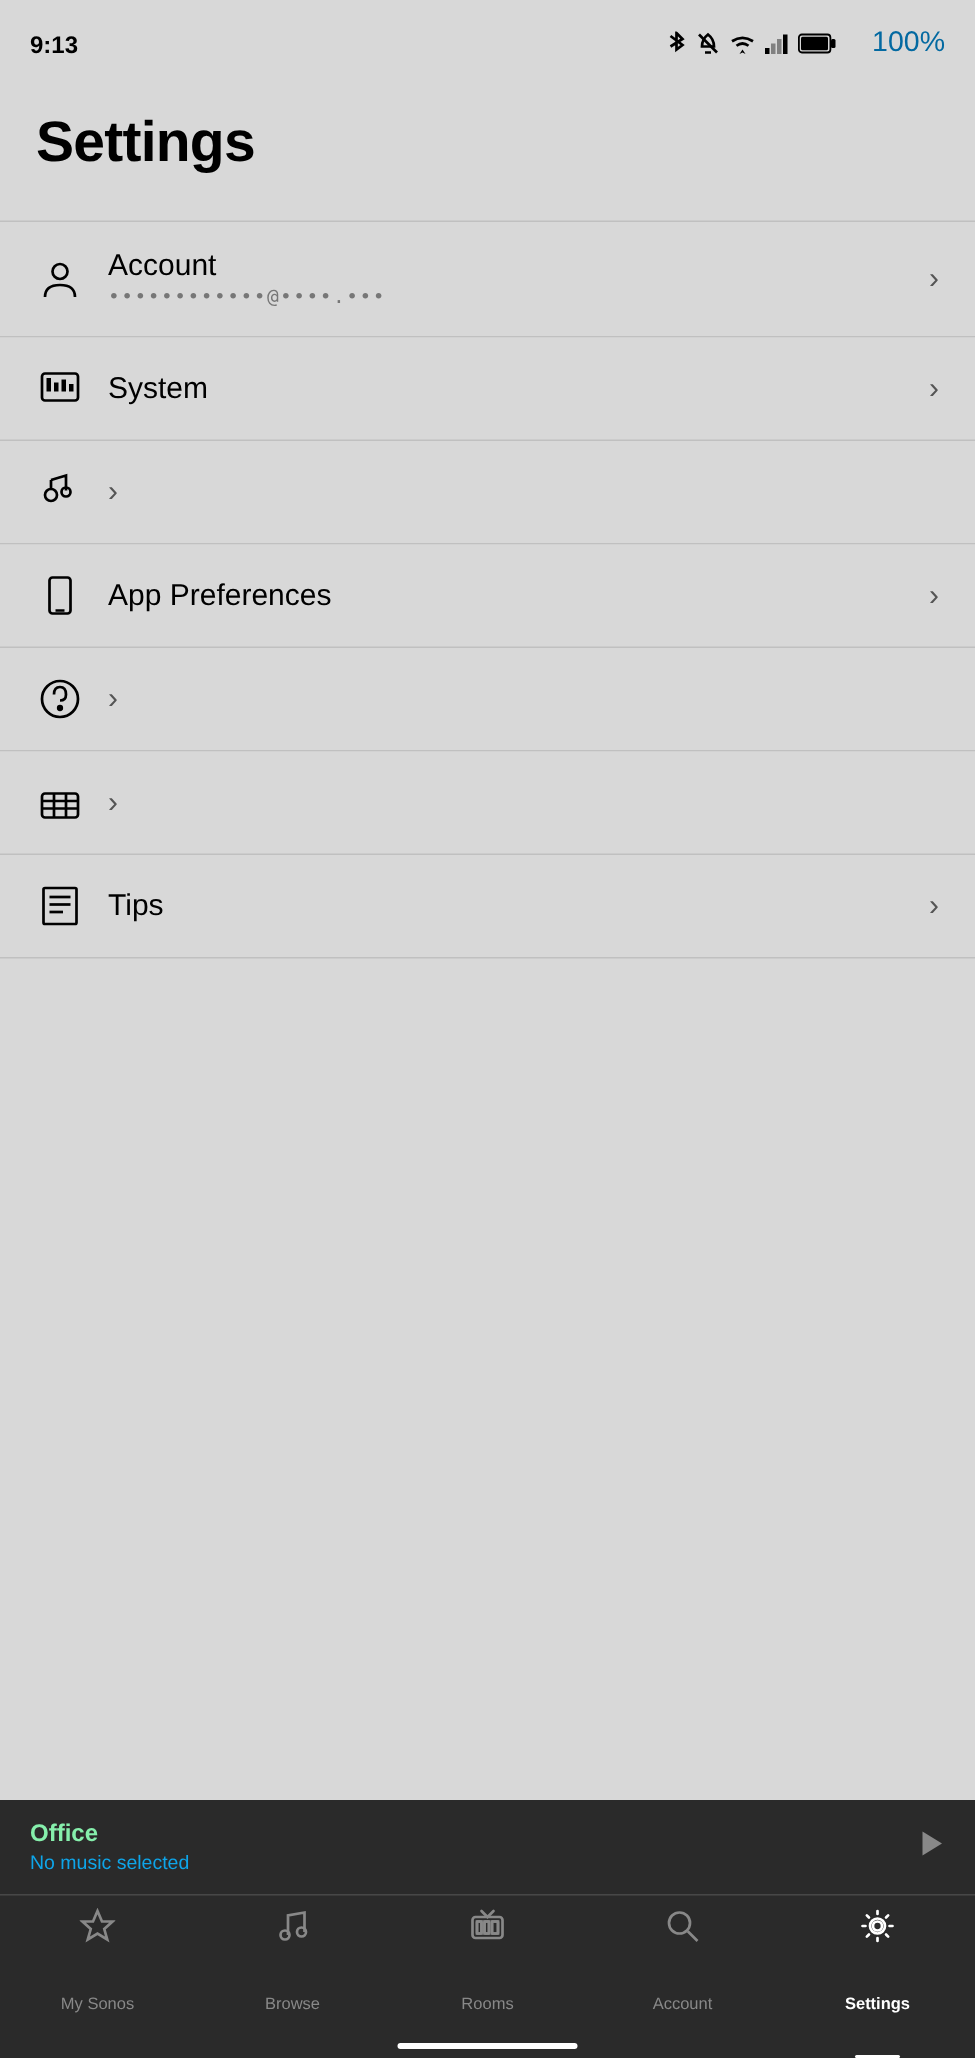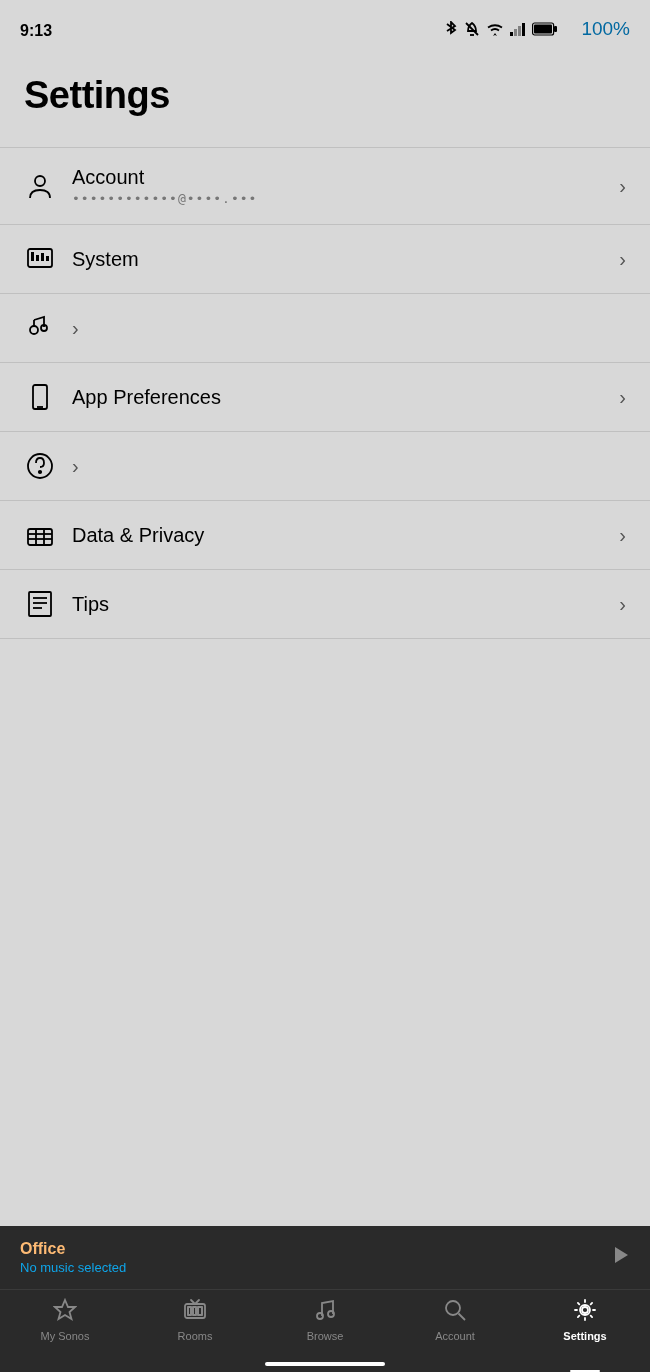--- a/index.html
+++ b/index.html
@@ -113,21 +113,21 @@
       padding: 14px 20px 14px 20px;
       display: flex;
       align-items: center;
       justify-content: space-between;
     }
 
     .now-playing-text {}
     .now-playing-room {
       font-size: 16px;
       font-weight: 600;
-      color: #fdba74;
+      color: #86efac;
     }
     .now-playing-status {
       font-size: 13px;
       color: #0ea5e9;
       margin-top: 2px;
     }
 
     .play-button {
       color: #888;
       font-size: 20px;
@@ -169,20 +169,21 @@
       stroke-width: 1.8;
     }
 
     .nav-item.active .nav-icon svg {
       stroke: #fff;
     }
 
     .nav-label {
       font-size: 11px;
       color: #888;
+      margin-top: 26px;
     }
 
     .nav-item.active .nav-label {
       color: #fff;
       font-weight: 600;
     }
 
     
     .nav-item.active::after {
       content: '';
@@ -323,23 +324,20 @@
     <li class="settings-item">
       <div class="item-icon">
         <svg viewBox="0 0 32 32" fill="none" stroke="#000" stroke-width="1.8">
           <rect x="4" y="10" width="24" height="16" rx="2"></rect>
           <line x1="4" y1="15" x2="28" y2="15"></line>
           <line x1="4" y1="20" x2="28" y2="20"></line>
           <line x1="12" y1="10" x2="12" y2="26"></line>
           <line x1="20" y1="10" x2="20" y2="26"></line>
         </svg>
       </div>
-      <div class="item-text">
-        <span class="item-label">Data &amp; Privacy</span>
-      </div>
       <span class="item-chevron">›</span>
     </li>
 
     <li class="settings-item">
       <div class="item-icon">
         <svg viewBox="0 0 32 32" fill="none" stroke="#000" stroke-width="1.8">
           <rect x="5" y="4" width="22" height="24" rx="1"></rect>
           <line x1="9" y1="10" x2="23" y2="10"></line>
           <line x1="9" y1="15" x2="23" y2="15"></line>
           <line x1="9" y1="20" x2="18" y2="20"></line>
@@ -368,20 +366,31 @@
 
 <div class="bottom-nav">
 
   <div class="nav-item">
     <div class="nav-icon">
       <svg viewBox="0 0 24 24">
         <polygon points="12,2 15,9 22,9 16.5,14 18.5,21 12,17 5.5,21 7.5,14 2,9 9,9"></polygon>
       </svg>
     </div>
     <span class="nav-label">My Sonos</span>
+  </div>
+
+  <div class="nav-item">
+    <div class="nav-icon">
+      <svg viewBox="0 0 24 24">
+        <path d="M9 18 L9 5 L20 3 L20 16"></path>
+        <circle cx="7" cy="18" r="3"></circle>
+        <circle cx="18" cy="16" r="3"></circle>
+      </svg>
+    </div>
+    <span class="nav-label">Browse</span>
   </div>
 
   <div class="nav-item">
     <div class="nav-icon">
       <svg viewBox="0 0 24 24">
         <rect x="2" y="6" width="20" height="14" rx="2"></rect>
         <rect x="5" y="9" width="3" height="8" fill="none"></rect>
         <rect x="10" y="9" width="3" height="8" fill="none"></rect>
         <rect x="15" y="9" width="4" height="8" fill="none"></rect>
         <line x1="5" y1="9" x2="8" y2="9"></line>
@@ -398,31 +407,20 @@
         <line x1="19" y1="9" x2="19" y2="17"></line>
         <path d="M8 2 L12 6 L16 2" stroke-linecap="round"></path>
       </svg>
     </div>
     <span class="nav-label">Rooms</span>
   </div>
 
   <div class="nav-item">
     <div class="nav-icon">
       <svg viewBox="0 0 24 24">
-        <path d="M9 18 L9 5 L20 3 L20 16"></path>
-        <circle cx="7" cy="18" r="3"></circle>
-        <circle cx="18" cy="16" r="3"></circle>
-      </svg>
-    </div>
-    <span class="nav-label">Browse</span>
-  </div>
-
-  <div class="nav-item">
-    <div class="nav-icon">
-      <svg viewBox="0 0 24 24">
         <circle cx="10" cy="10" r="7"></circle>
         <line x1="15.5" y1="15.5" x2="22" y2="22"></line>
       </svg>
     </div>
     <span class="nav-label">Account</span>
   </div>
 
   <div class="nav-item active">
     <div class="nav-icon">
       <svg viewBox="0 0 24 24" style="stroke:#fff;">

